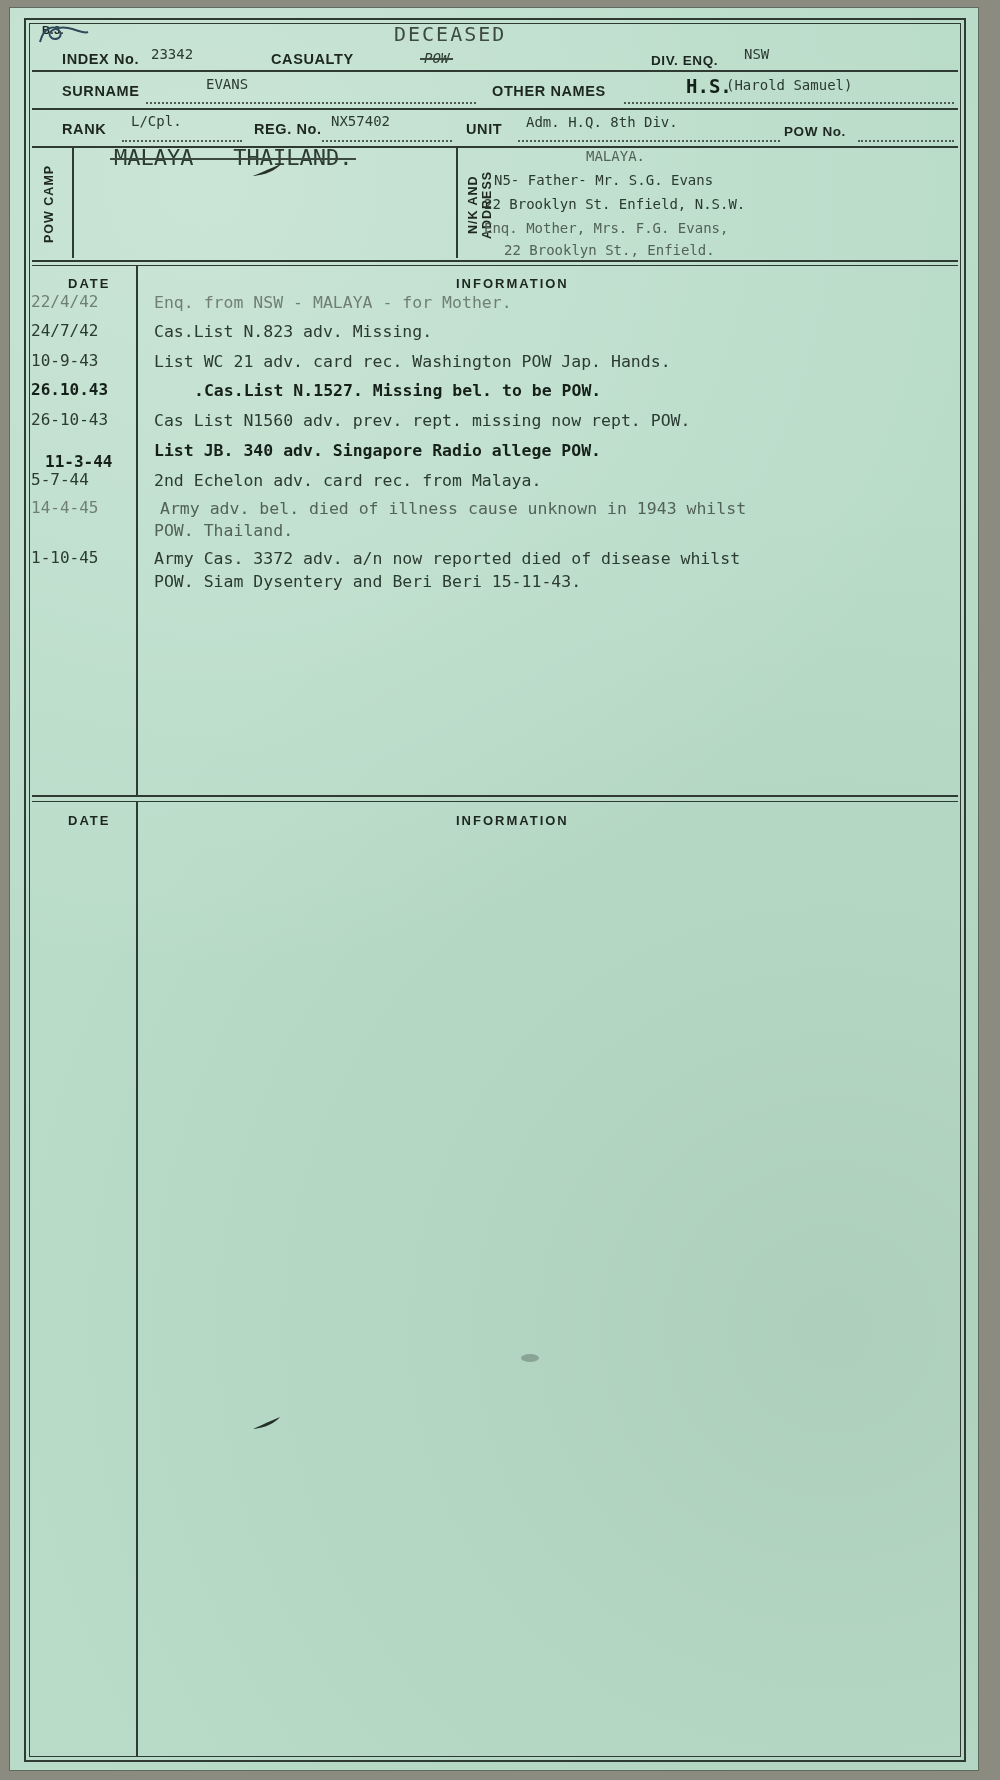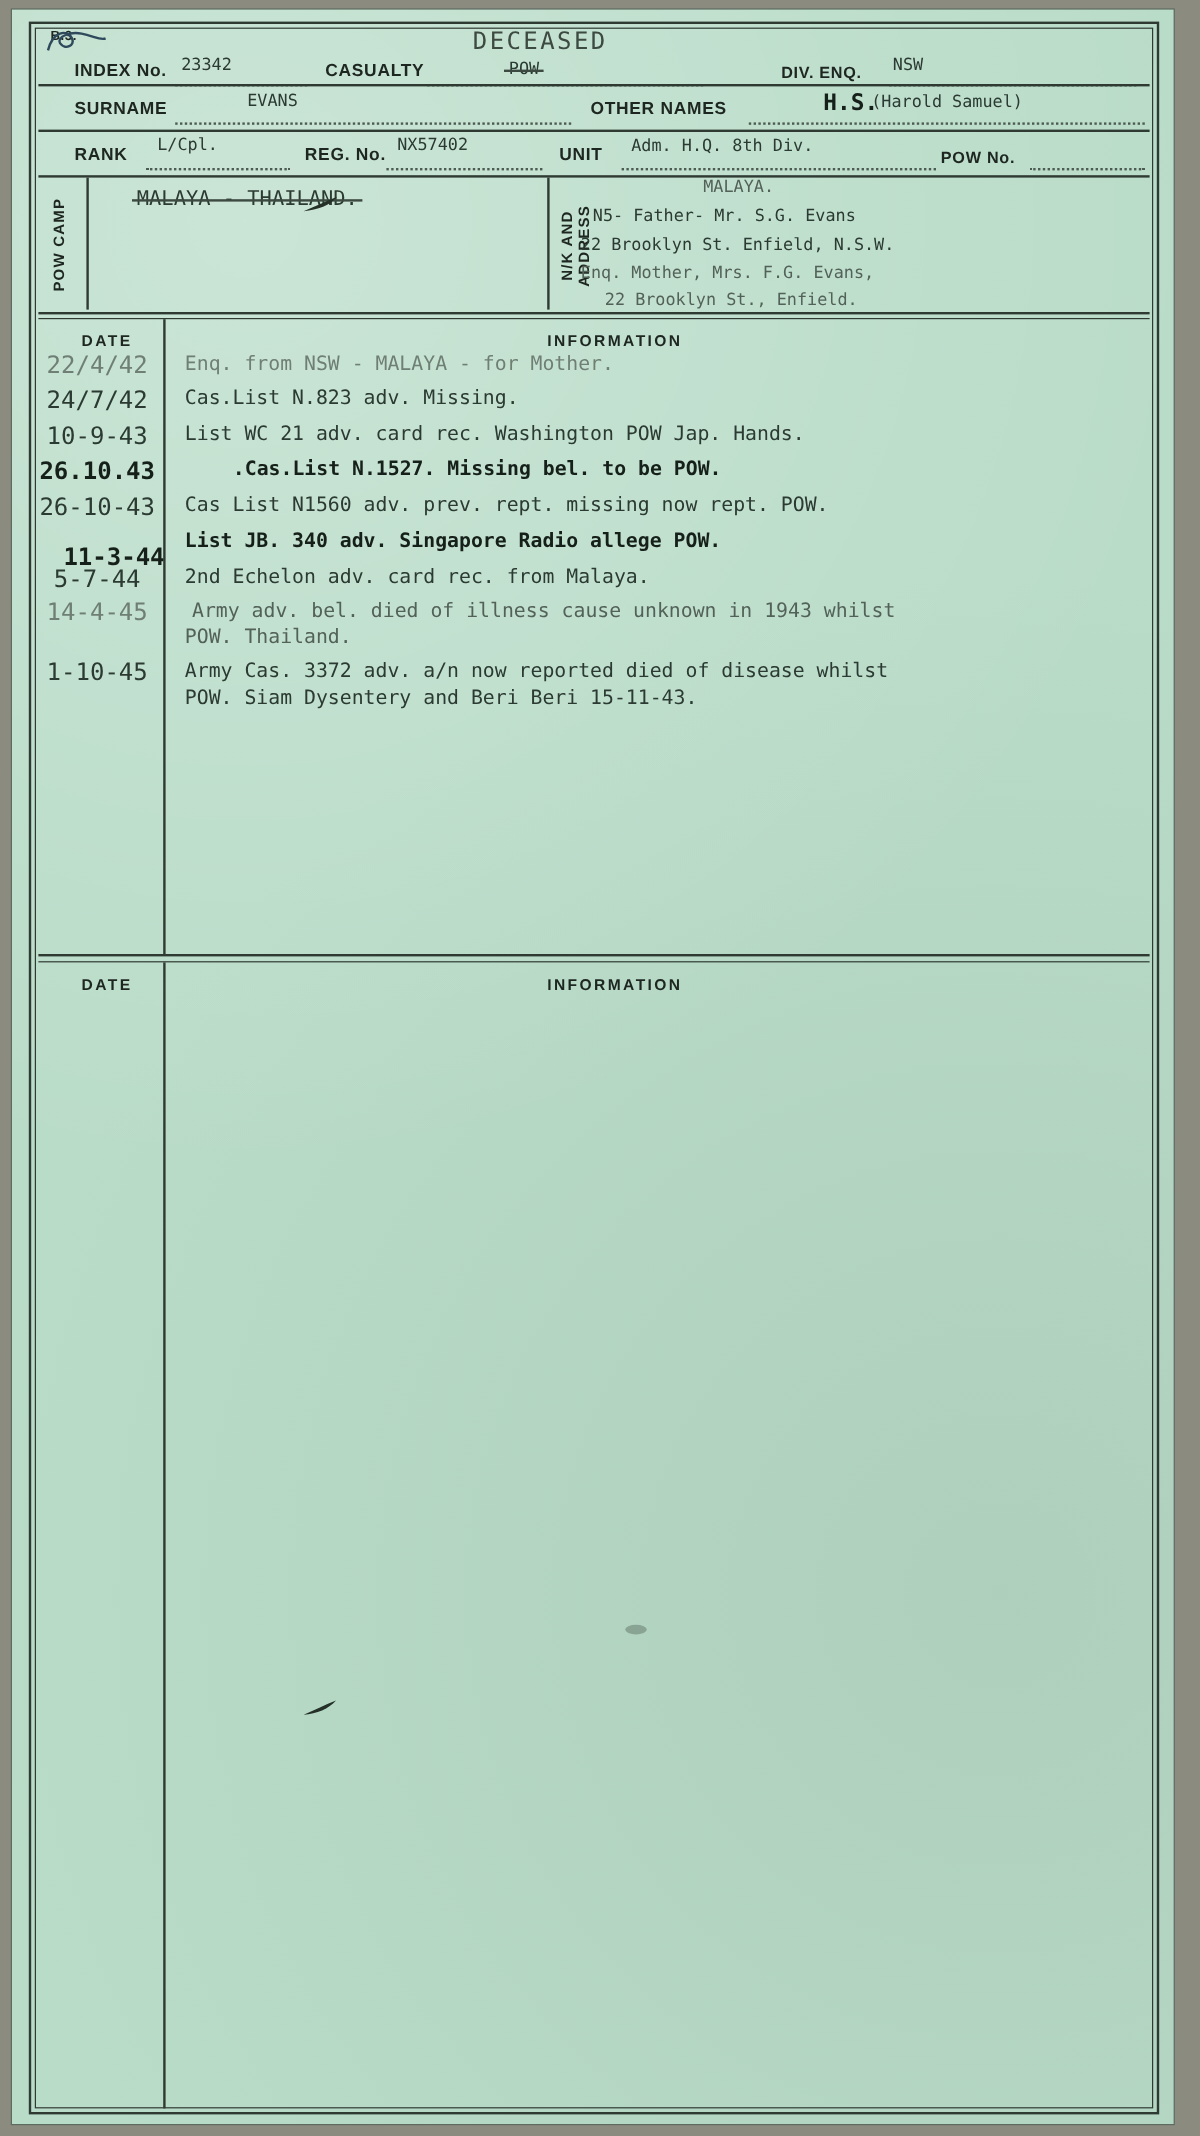--- a/index.html
+++ b/index.html
@@ -137,23 +137,23 @@
     position: absolute;
     font-family: "Liberation Sans", sans-serif;
     font-size: 13px;
     font-weight: 600;
     letter-spacing: 2px;
     color: #1d2620;
   }
   .entry-date {
     position: absolute;
     font-family: "DejaVu Sans Mono", monospace;
-    font-size: 20px;
+    font-size: 16px;
     color: #2b3a32;
-    text-align: center;
+    text-align: left;
     width: 100px;
     left: 5px;
   }
   .entry-info {
     position: absolute;
     left: 128px;
     right: 16px;
     font-family: "DejaVu Sans Mono", monospace;
     font-size: 16.5px;
     color: #2b3a32;
@@ -184,21 +184,21 @@
 
       <span class="deceased">DECEASED</span>
 
       <div class="row" style="top:24px;">
         <span class="lbl" style="left:36px; top:7px;">INDEX No.</span>
         <span class="val" style="left:125px; top:2px;">23342</span>
         <span class="dots" style="left:120px; top:26px; width:110px;"></span>
 
         <span class="lbl" style="left:245px; top:7px;">CASUALTY</span>
         <span class="dots" style="left:330px; top:26px; width:230px;"></span>
-        <span class="val" style="left:398px; top:6px;"><span class="struck">POW</span></span>
+        <span class="val" style="left:398px; top:6px;font-style:italic;"><span class="struck">POW</span></span>
 
         <span class="lbl" style="left:625px; top:9px; font-size:13.5px;">DIV. ENQ.</span>
         <span class="val" style="left:718px; top:2px;">NSW</span>
         <span class="dots" style="left:712px; top:26px; width:212px;"></span>
       </div>
 
       <span class="solid" style="left:6px; top:50px; width:926px; height:2px;"></span>
 
       <div class="row" style="top:54px;">
         <span class="lbl" style="left:36px; top:9px;">SURNAME</span>
@@ -228,21 +228,21 @@
 
         <span class="lbl" style="left:758px; top:12px; font-size:13.5px;">POW No.</span>
         <span class="val" style="left:840px; top:2px;"></span>
         <span class="dots" style="left:832px; top:28px; width:96px;"></span>
       </div>
 
       <span class="solid" style="left:6px; top:126px; width:926px; height:2px;"></span>
 
       <span class="solid" style="left:46px; top:128px; width:2px; height:110px;"></span>
       <span class="vert" style="left:16px; top:140px; height:88px;">POW CAMP</span>
-      <span class="val" style="left:56px; top:136px; font-size:17px;padding-left:32px;">
+      <span class="val" style="left:56px; top:125px; font-size:22px;padding-left:32px;">
         <span class="struck">MALAYA - THAILAND.</span>
       </span>
 
       <svg class="ink-mark" style="left:225px; top:142px; width:36px; height:18px;" viewBox="0 0 36 18">
         <path d="M2 14 C12 10, 20 6, 30 2 C24 9, 14 13, 2 14 Z" fill="#243028"></path>
       </svg>
 
       <span class="solid" style="left:430px; top:128px; width:2px; height:110px;"></span>
       <span class="vert" style="left:440px; top:140px; height:90px;">N/K AND ADDRESS</span>
 

